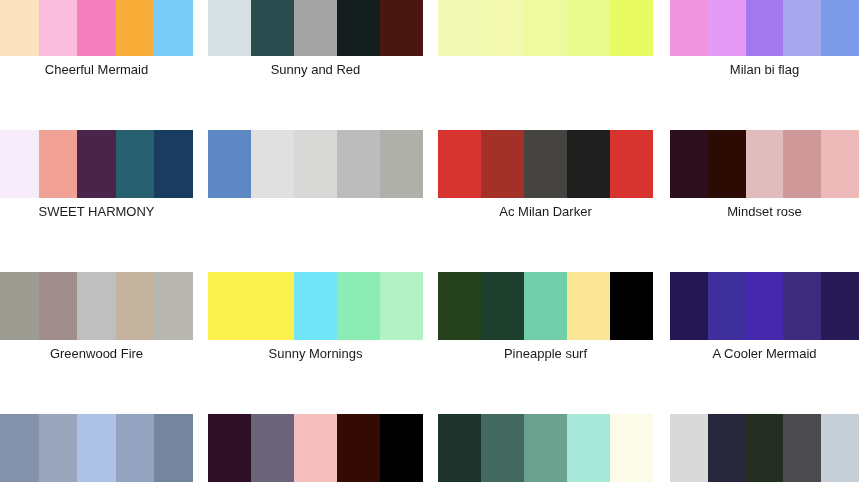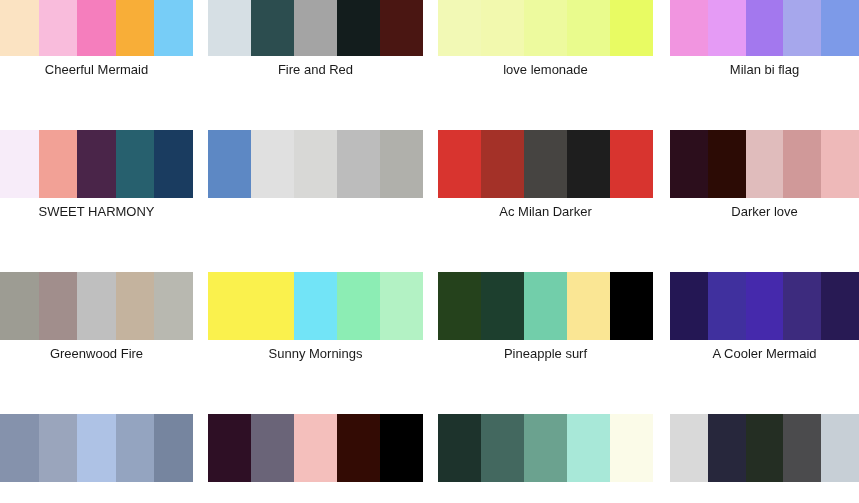--- a/index.html
+++ b/index.html
@@ -72,31 +72,30 @@
       <span class="palette-label">Cheerful Mermaid</span>
     </div>
     <div class="palette-card col-1 row-0">
       <div class="swatch-strip">
         <div class="swatch" title="#d6dfe4" style="background: rgb(214, 223, 228);"></div>
         <div class="swatch" title="#2c4d4f" style="background: rgb(44, 77, 79);"></div>
         <div class="swatch" title="#a4a4a4" style="background: rgb(164, 164, 164);"></div>
         <div class="swatch" title="#131d1d" style="background: rgb(19, 29, 29);"></div>
         <div class="swatch" title="#4a1612" style="background: rgb(74, 22, 18);"></div>
       </div>
-      <span class="palette-label">Fire and Red</span>
+      <span class="palette-label">Sunny and Red</span>
     </div>
     <div class="palette-card col-2 row-0">
       <div class="swatch-strip">
         <div class="swatch" title="#f2f9b5" style="background: rgb(242, 249, 181);"></div>
         <div class="swatch" title="#f2f9ae" style="background: rgb(242, 249, 174);"></div>
         <div class="swatch" title="#edfa9e" style="background: rgb(237, 250, 158);"></div>
         <div class="swatch" title="#e9fb8d" style="background: rgb(233, 251, 141);"></div>
         <div class="swatch" title="#e8fb63" style="background: rgb(232, 251, 99);"></div>
       </div>
-      <span class="palette-label">love lemonade</span>
     </div>
     <div class="palette-card col-3 row-0">
       <div class="swatch-strip">
         <div class="swatch" title="#f195e0" style="background: rgb(241, 149, 224);"></div>
         <div class="swatch" title="#e59bf5" style="background: rgb(229, 155, 245);"></div>
         <div class="swatch" title="#a378ee" style="background: rgb(163, 120, 238);"></div>
         <div class="swatch" title="#a6a7ec" style="background: rgb(166, 167, 236);"></div>
         <div class="swatch" title="#7d9ae8" style="background: rgb(125, 154, 232);"></div>
       </div>
       <span class="palette-label">Milan bi flag</span>
@@ -131,21 +130,21 @@
       <span class="palette-label">Ac Milan Darker</span>
     </div>
     <div class="palette-card col-3 row-1">
       <div class="swatch-strip">
         <div class="swatch" title="#2c0e1c" style="background: rgb(44, 14, 28);"></div>
         <div class="swatch" title="#2c0b05" style="background: rgb(44, 11, 5);"></div>
         <div class="swatch" title="#e0bcbc" style="background: rgb(224, 188, 188);"></div>
         <div class="swatch" title="#d09999" style="background: rgb(208, 153, 153);"></div>
         <div class="swatch" title="#eeb9b9" style="background: rgb(238, 185, 185);"></div>
       </div>
-      <span class="palette-label">Darker love</span>
+      <span class="palette-label">Mindset rose</span>
     </div>
     <div class="palette-card col-0 row-2">
       <div class="swatch-strip">
         <div class="swatch" title="#9d9c93" style="background: rgb(157, 156, 147);"></div>
         <div class="swatch" title="#a18e8c" style="background: rgb(161, 142, 140);"></div>
         <div class="swatch" title="#bfbfbf" style="background: rgb(191, 191, 191);"></div>
         <div class="swatch" title="#c4b39e" style="background: rgb(196, 179, 158);"></div>
         <div class="swatch" title="#b8b8b0" style="background: rgb(184, 184, 176);"></div>
       </div>
       <span class="palette-label">Greenwood Fire</span>

